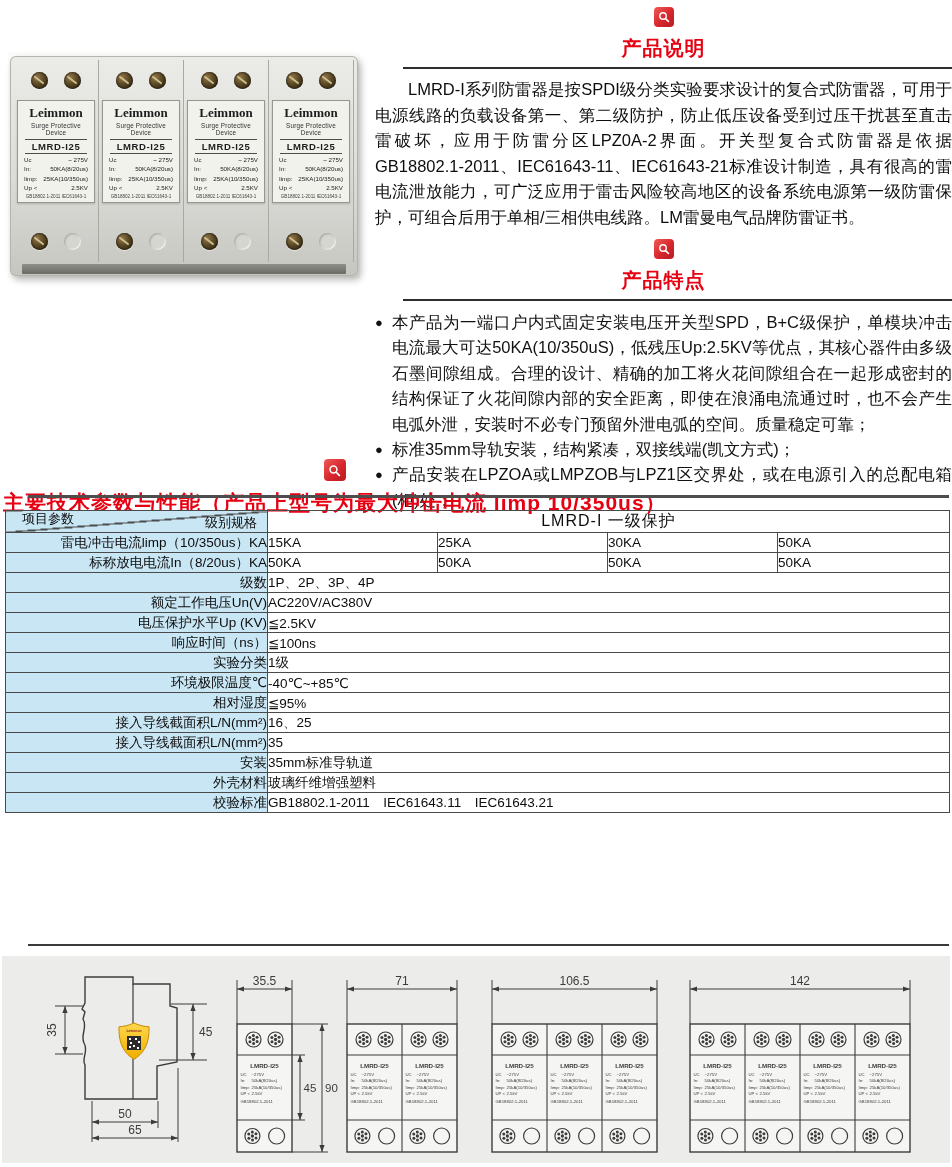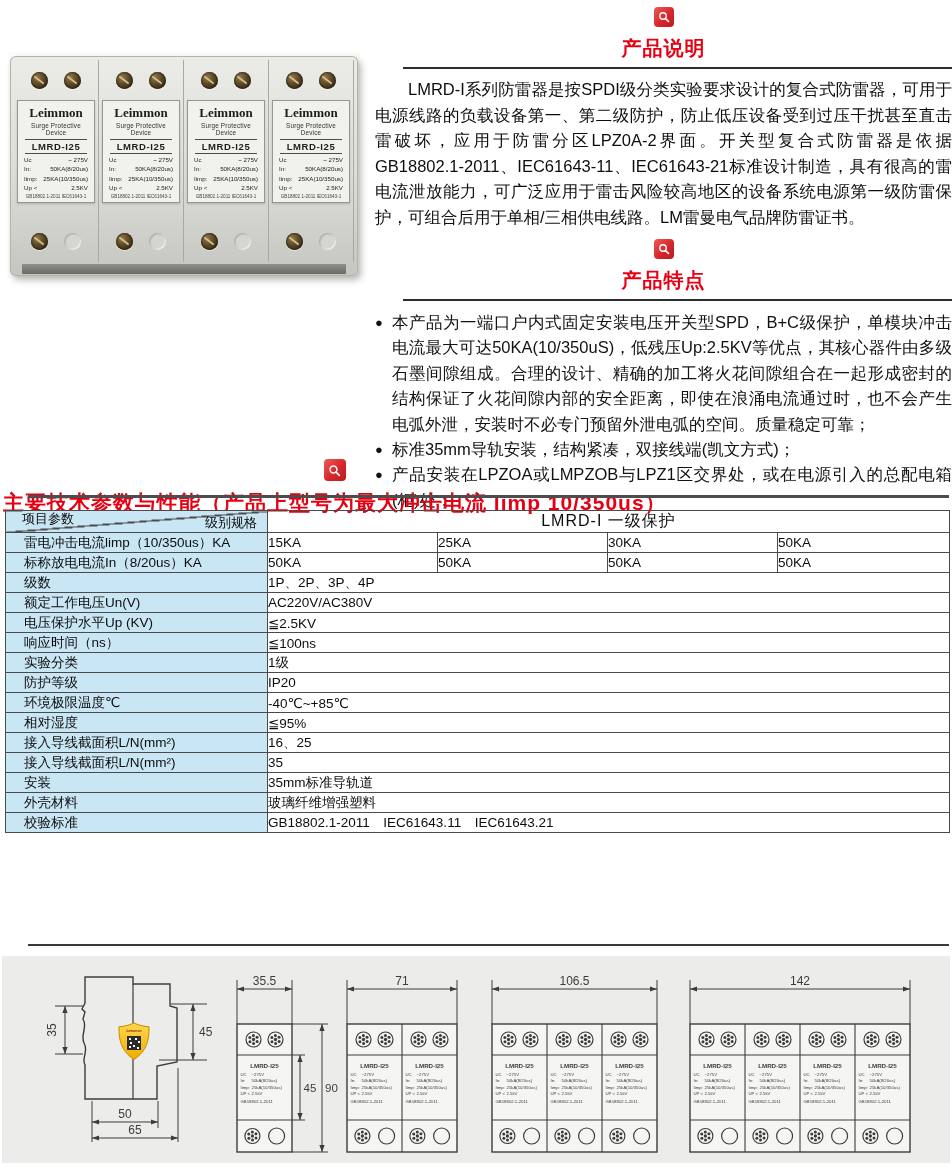--- a/index.html
+++ b/index.html
@@ -53,21 +53,21 @@
   .pstd { font-size:4.6px; color:#3e3e3e; margin-top:3px; white-space:nowrap; }
   .rail { position:absolute; left:12px; right:12px; bottom:2px; height:10px;
     background:linear-gradient(180deg,#90908a,#6b6b65); border-radius:1px; }
 
   
   .params-head { position:absolute; left:3px; top:459px; }
   .rule3 { position:absolute; left:28px; top:495px; width:921px; height:3px; background:#4d4d4d; }
   table.params { position:absolute; left:5px; top:510px; width:944px; border-collapse:collapse; table-layout:fixed;
     font-size:13.5px; color:#0d0d0d; }
   table.params td { border:1px solid #4a4a4a; height:20px; padding:0; }
-  table.params td.param { background:#c9e6f4; text-align:left; padding-left:18px; }
+  table.params td.param { background:#c9e6f4; text-align:right; padding-left:18px; }
   table.params td.val { text-align:left; }
   td.corner { background:#c9e6f4; position:relative; height:38px;
     background-image:linear-gradient(to bottom right, rgba(0,0,0,0) calc(50% - 0.8px), #4a4a4a calc(50% - 0.8px), #4a4a4a calc(50% + 0.8px), rgba(0,0,0,0) calc(50% + 0.8px)); }
   td.corner .c-top { position:absolute; top:3px; right:10px; font-size:13px; }
   td.corner .c-bot { position:absolute; bottom:4px; left:16px; font-size:13px; }
   td.hspan { text-align:center; font-size:16px; letter-spacing:1px; }
 
   
   .dims-head { position:absolute; left:3px; top:908px; }
   .rule4 { position:absolute; left:28px; top:944px; width:921px; height:2px; background:#3a3a3a; }
@@ -301,24 +301,20 @@
           <td class="param">电压保护水平Up (KV)</td>
           <td class="val" colspan="4">≦2.5KV</td>
         </tr>
         <tr>
           <td class="param">响应时间（ns）</td>
           <td class="val" colspan="4">≦100ns</td>
         </tr>
         <tr>
           <td class="param">实验分类</td>
           <td class="val" colspan="4">1级</td>
-        </tr>
-        <tr>
-          <td class="param">防护等级</td>
-          <td class="val" colspan="4">IP20</td>
         </tr>
         <tr>
           <td class="param">环境极限温度℃</td>
           <td class="val" colspan="4">-40℃~+85℃</td>
         </tr>
         <tr>
           <td class="param">相对湿度</td>
           <td class="val" colspan="4">≦95%</td>
         </tr>
         <tr>

